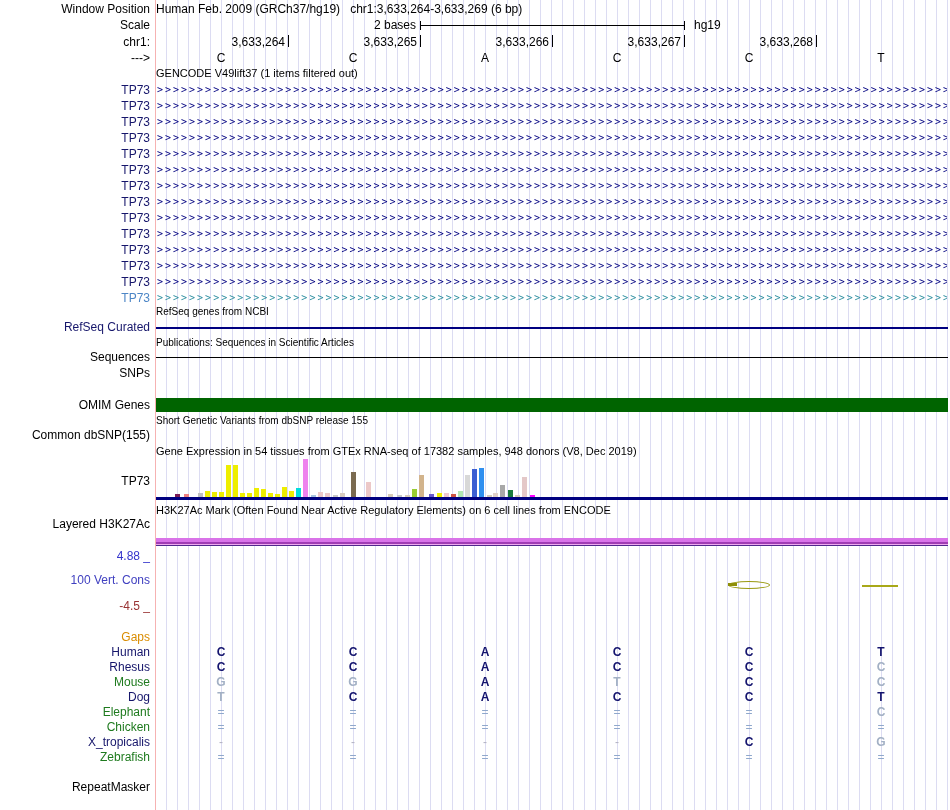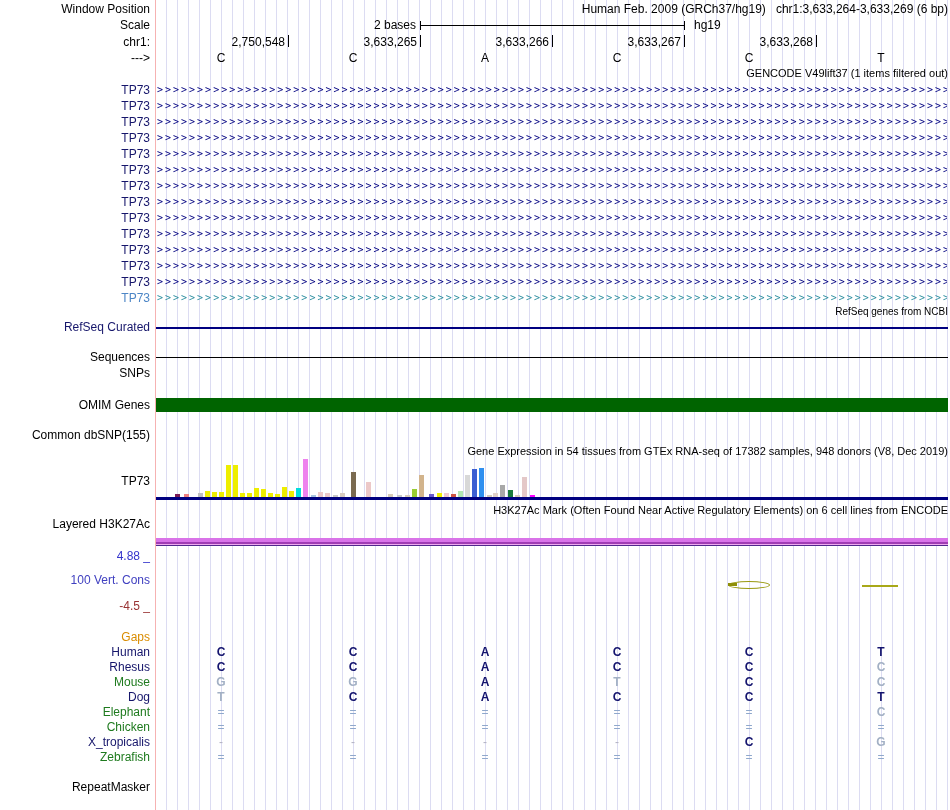--- a/index.html
+++ b/index.html
@@ -7,21 +7,21 @@
     position:relative;width:950px;height:810px;background:#fff;overflow:hidden;
     font-family:"Liberation Sans", sans-serif;color:#000;
   }
   .abs{position:absolute;}
   .gridlines{
     left:156px;top:0;width:792px;height:810px;z-index:0;
     background:repeating-linear-gradient(to right,transparent 0 10px,#dcdcf2 10px 11px);
   }
   .pinkline{left:155px;top:0;width:1px;height:810px;background:#f6b2b2;z-index:1;}
   .lbl{right:800px;width:300px;text-align:right;font-size:12px;line-height:14px;z-index:3;white-space:nowrap;}
-  .ctitle{left:156px;width:792px;text-align:right;z-index:3;white-space:nowrap;}
+  .ctitle{left:156px;width:792px;text-align:left;z-index:3;white-space:nowrap;}
   .f12{font-size:12px;line-height:14px;}
   .f11{font-size:11px;line-height:13px;}
   .f10{font-size:10px;line-height:12px;}
   .navy{color:#16166b;}
   .blue{color:#3333cc;}
   .dred{color:#993333;}
   .omim-green{color:#006400;}
   .mblue{color:#22269a;}
   .tealbl{color:#4d86c6;}
   .generow{left:157px;width:790px;height:16px;overflow:hidden;white-space:nowrap;
@@ -64,27 +64,29 @@
   <div id="ruler"></div>
   <div id="baserow"></div>
 
   <div class="abs ctitle f11" style="top:67px">GENCODE V49lift37 (1 items filtered out)</div>
   <div id="generows"></div>
 
   <div class="abs ctitle f10" style="top:306px">RefSeq genes from NCBI</div>
   <div class="abs lbl navy" style="top:320px">RefSeq Curated</div>
   <div class="abs hline" style="top:327px;height:2px;background:#000080"></div>
 
+  <div class="abs ctitle f10" style="top:337px">Publications: Sequences in Scientific Articles</div>
   <div class="abs lbl" style="top:350px">Sequences</div>
   <div class="abs hline" style="top:357px;height:1px;background:#000"></div>
   <div class="abs lbl" style="top:366px">SNPs</div>
 
   <div class="abs lbl" style="top:398px">OMIM Genes</div>
   <div class="abs hline" style="top:398px;height:14px;background:#006400"></div>
 
+  <div class="abs ctitle f10" style="top:415px">Short Genetic Variants from dbSNP release 155</div>
   <div class="abs lbl" style="top:428px">Common dbSNP(155)</div>
 
   <div class="abs ctitle f11" style="top:445px">Gene Expression in 54 tissues from GTEx RNA-seq of 17382 samples, 948 donors (V8, Dec 2019)</div>
   <div class="abs lbl" style="top:474px">TP73</div>
   <div id="gtexbars" class="abs" style="left:0;top:458px;width:950px;height:39px;z-index:2">
       <div class="bar" style="left:175px;height:3px;background:#7a1a55;position:absolute;bottom:0;"></div>
       <div class="bar" style="left:184px;height:3px;background:#ee8080;position:absolute;bottom:0;"></div>
       <div class="bar" style="left:198px;height:4px;background:#c0c0c0;position:absolute;bottom:0;"></div>
       <div class="bar" style="left:205px;height:6px;background:#eeee00;position:absolute;bottom:0;"></div>
       <div class="bar" style="left:212px;height:5px;background:#eeee00;position:absolute;bottom:0;"></div>
@@ -143,21 +145,21 @@
   <div class="abs lbl dred" style="top:599px">-4.5 _</div>
   <div class="abs" style="left:728px;top:581px;width:40px;height:6px;border:1px solid #9a9a10;border-radius:50%;z-index:2"></div>
   <div class="abs" style="left:728px;top:583px;width:9px;height:3px;background:#8f8f08;z-index:2"></div>
   <div class="abs" style="left:862px;top:585px;width:36px;height:2px;background:#a8a818;z-index:2"></div>
 
   <div id="multiz"></div>
 
   <div class="abs lbl" style="top:780px">RepeatMasker</div>
 
 <div class="abs tick" style="left:288px;top:35px;position:absolute;"></div>
-    <div class="abs ticklabel" style="left:168px;top:35px;width:117px;text-align:right;position:absolute;">2,750,548</div>
+    <div class="abs ticklabel" style="left:168px;top:35px;width:117px;text-align:right;position:absolute;">3,633,264</div>
     <div class="abs tick" style="left:420px;top:35px;position:absolute;"></div>
     <div class="abs ticklabel" style="left:300px;top:35px;width:117px;text-align:right;position:absolute;">3,633,265</div>
     <div class="abs tick" style="left:552px;top:35px;position:absolute;"></div>
     <div class="abs ticklabel" style="left:432px;top:35px;width:117px;text-align:right;position:absolute;">3,633,266</div>
     <div class="abs tick" style="left:684px;top:35px;position:absolute;"></div>
     <div class="abs ticklabel" style="left:564px;top:35px;width:117px;text-align:right;position:absolute;">3,633,267</div>
     <div class="abs tick" style="left:816px;top:35px;position:absolute;"></div>
     <div class="abs ticklabel" style="left:696px;top:35px;width:117px;text-align:right;position:absolute;">3,633,268</div>
     <div class="abs baseletter" style="left:221px;top:51px;position:absolute;">C</div>
     <div class="abs baseletter" style="left:353px;top:51px;position:absolute;">C</div>

